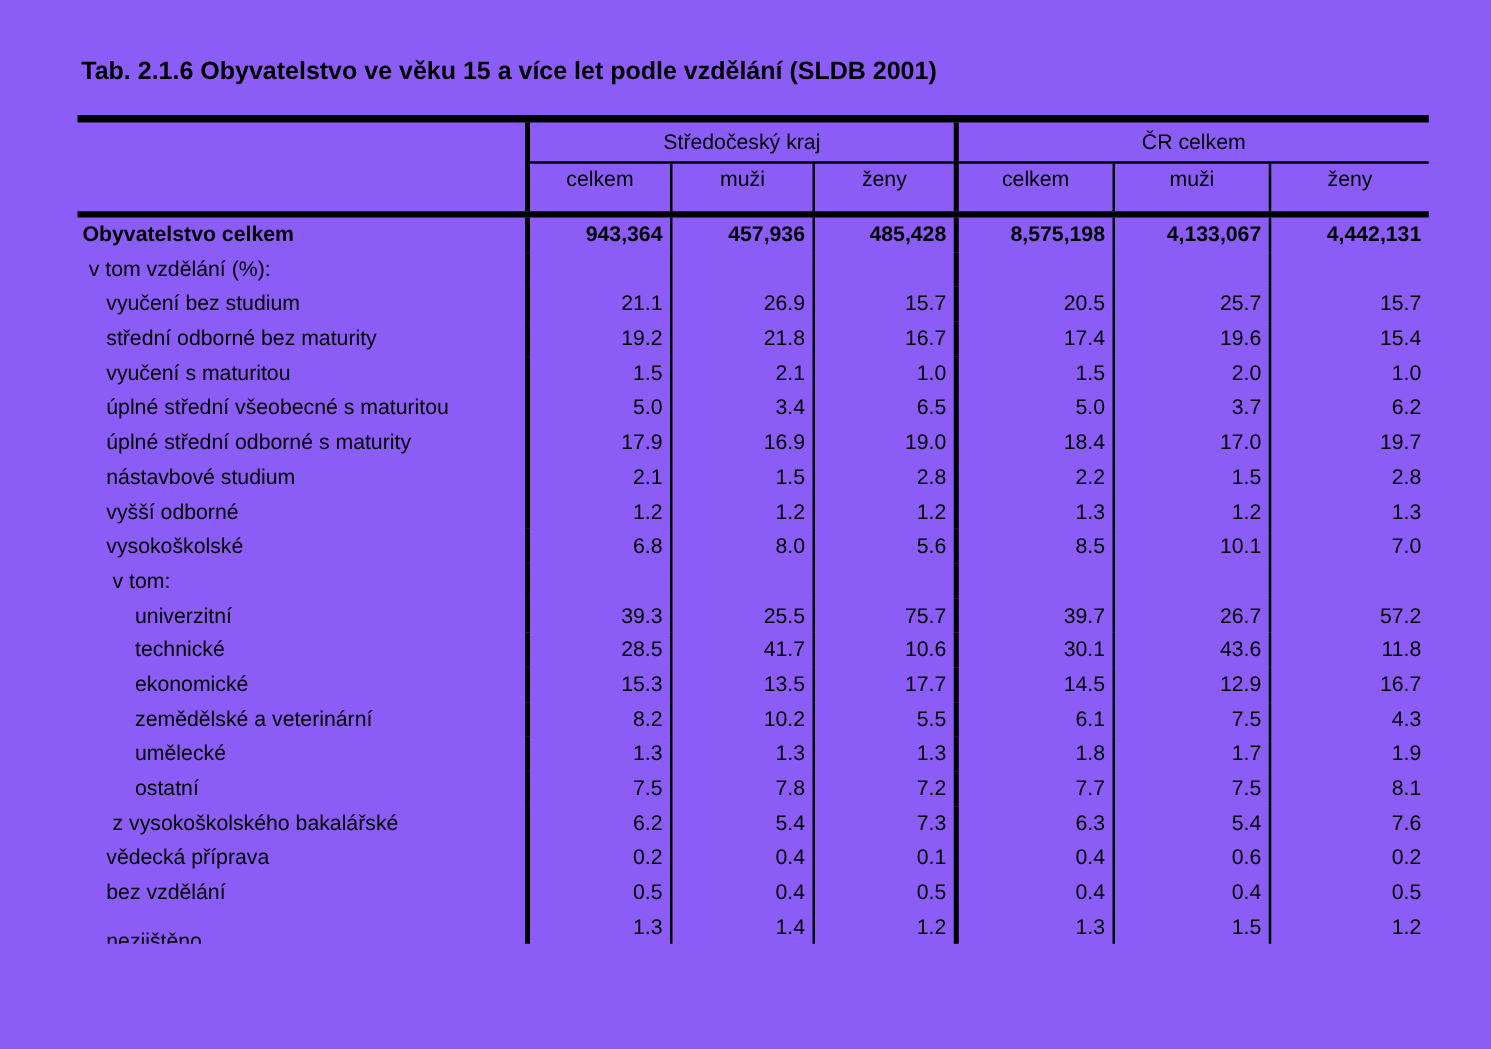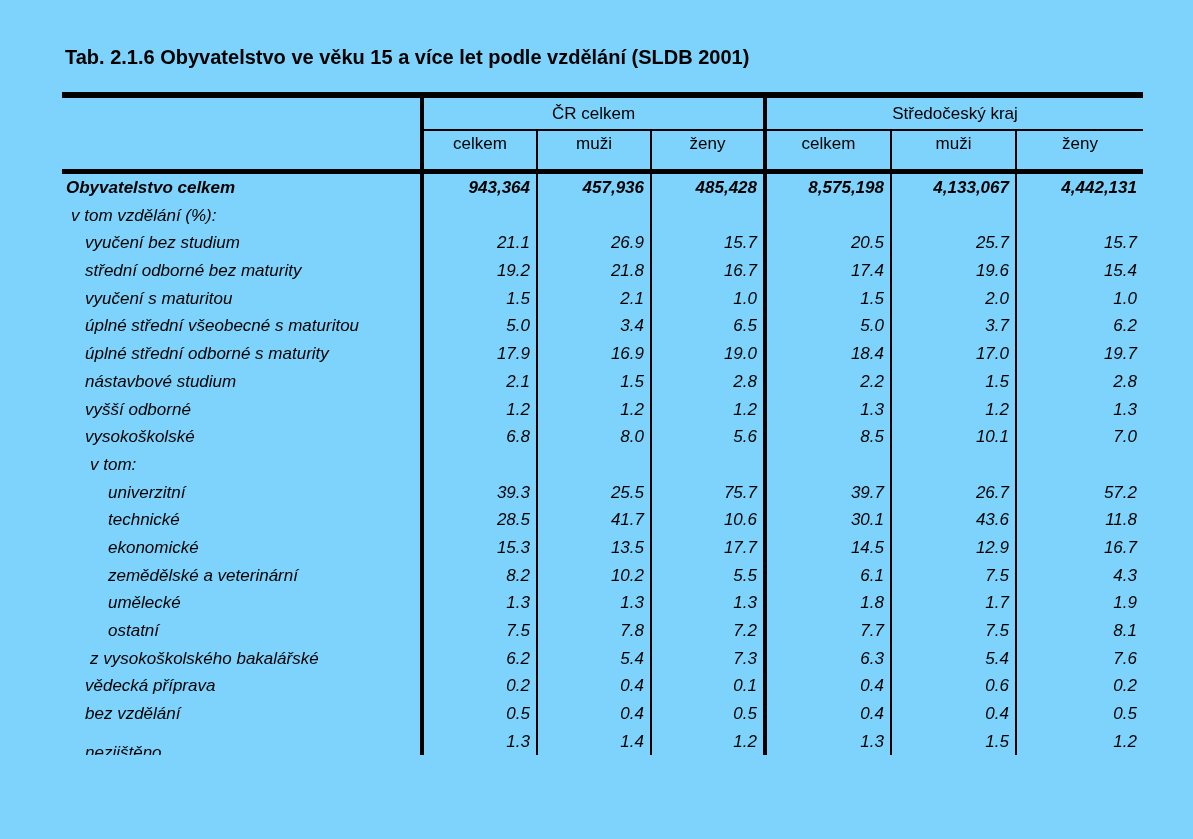--- a/index.html
+++ b/index.html
@@ -1,20 +1,20 @@
 <!DOCTYPE html>
 <html><head>
 <meta charset="utf-8">
 <style>
   html, body { margin: 0; padding: 0; }
   .page {
     position: relative;
     width: 1193px;
     height: 839px;
-    background: #7dd3fc;
+    background: #8b5cf6;
     color: #000000;
     font-family: "Liberation Sans", "DejaVu Sans", sans-serif;
     overflow: hidden;
   }
   .doc-title {
     position: absolute;
     left: 65px;
     top: 46px;
     margin: 0;
     font-size: 20px;
@@ -46,21 +46,20 @@
     display: grid;
     grid-template-columns: 358px 116px 114px 113px 127px 125px 128px;
     height: 38px;
   }
   .hrow2 .hcol { text-align: center; line-height: 26px; }
   .trow {
     display: grid;
     grid-template-columns: 358px 116px 114px 113px 127px 125px 128px;
     height: 27.7px;
     line-height: 27.7px;
-    font-style: italic;
   }
   .trow.bold { font-weight: 700; }
   .cell { overflow: hidden; white-space: nowrap; }
   .cell.label { padding-left: 4px; }
   .cell.num { text-align: right; padding-right: 6px; }
   .sep-thick { border-left: 4px solid #000; }
   .sep-thin  { border-left: 2px solid #000; }
 </style>
 </head>
 <body>
@@ -68,22 +67,22 @@
 <div class="page">
 
   <h1 class="doc-title">Tab. 2.1.6 Obyvatelstvo ve věku 15 a více let podle vzdělání (SLDB 2001)</h1>
 
   <div class="stat-table">
 
     <div class="rule-top"></div>
 
     <div class="hrow1">
       <div class="spacer"></div>
+      <div class="group">Středočeský kraj</div>
       <div class="group">ČR celkem</div>
-      <div class="group">Středočeský kraj</div>
     </div>
 
     <div class="hrow2">
       <div class="hcol"></div>
       <div class="hcol sep-thick">celkem</div>
       <div class="hcol sep-thin">muži</div>
       <div class="hcol sep-thin">ženy</div>
       <div class="hcol sep-thick">celkem</div>
       <div class="hcol sep-thin">muži</div>
       <div class="hcol sep-thin">ženy</div>

